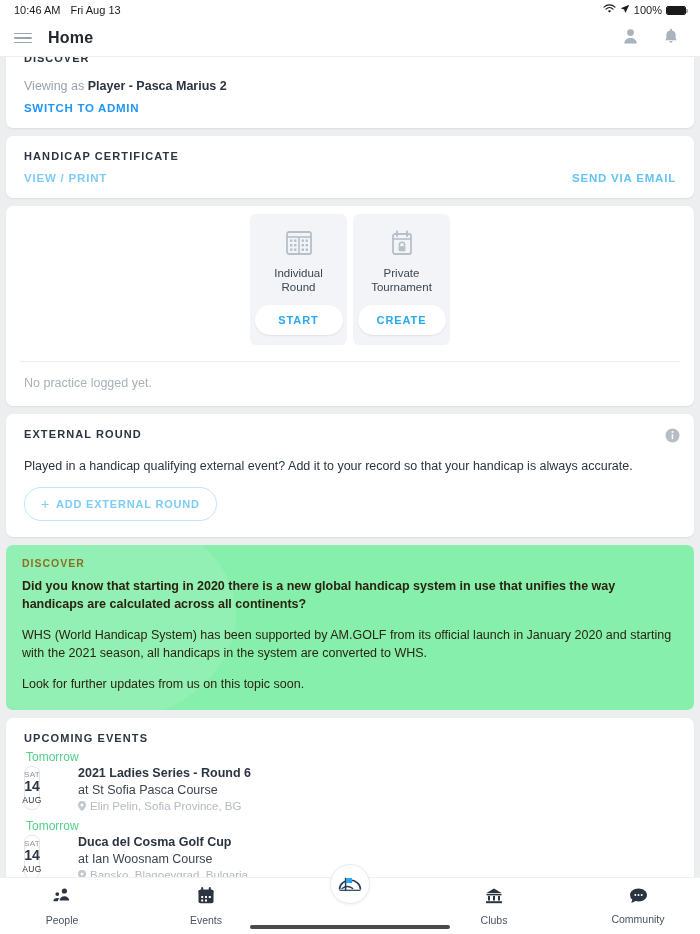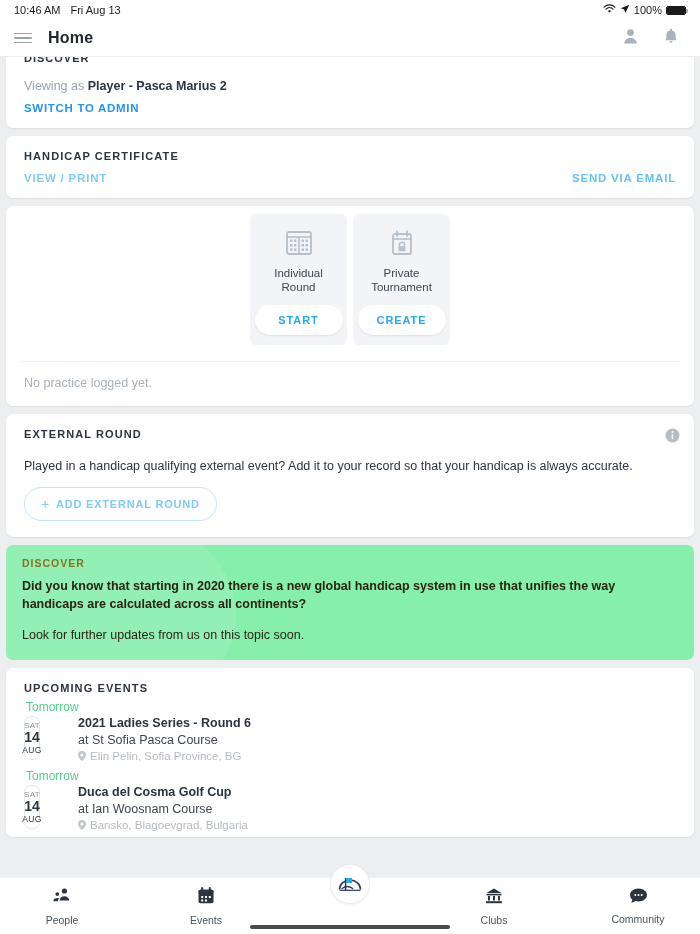--- a/index.html
+++ b/index.html
@@ -281,20 +281,21 @@
       <div class="ext-text">Played in a handicap qualifying external event? Add it to your record so that your handicap is always accurate.</div>
       <div class="add-ext">
         <span class="plus">+</span>
         <span>ADD EXTERNAL ROUND</span>
       </div>
     </div>
 
     <div class="discover">
       <div class="disc-label">DISCOVER</div>
       <div class="disc-head">Did you know that starting in 2020 there is a new global handicap system in use that unifies the way handicaps are calculated across all continents?</div>
+      <div class="disc-p">WHS (World Handicap System) has been supported by AM.GOLF from its official launch in January 2020 and starting with the 2021 season, all handicaps in the system are converted to WHS.</div>
       <div class="disc-p">Look for further updates from us on this topic soon.</div>
     </div>
 
     <div class="card events-card">
       <div class="sec-title">UPCOMING EVENTS</div>
 
       <div class="event-row" style="margin-top:6px;">
         <div class="ev-left">
           <div class="ev-tomorrow">Tomorrow</div>
           <div class="date-badge">

